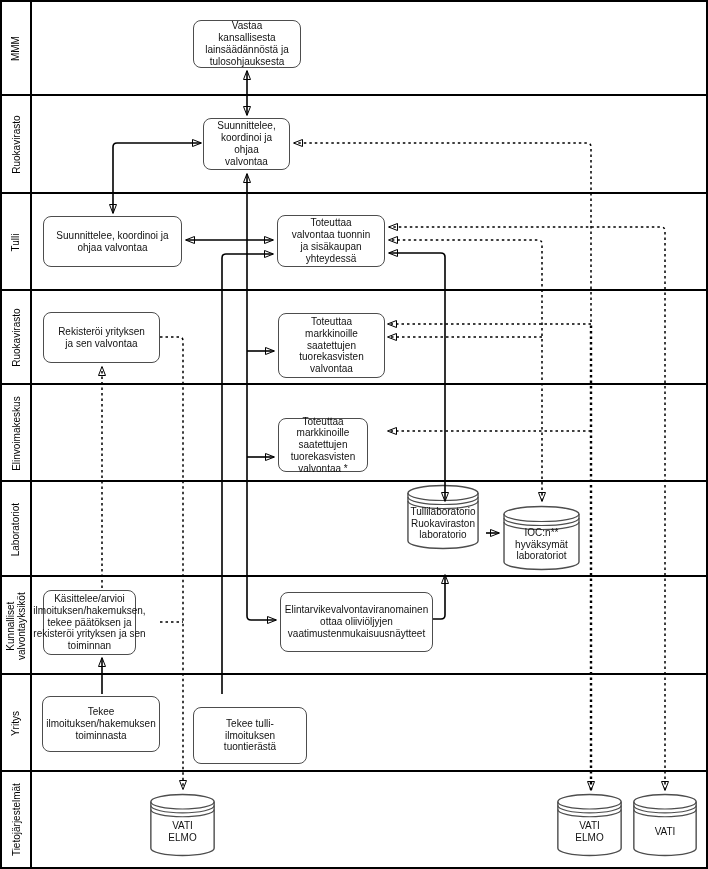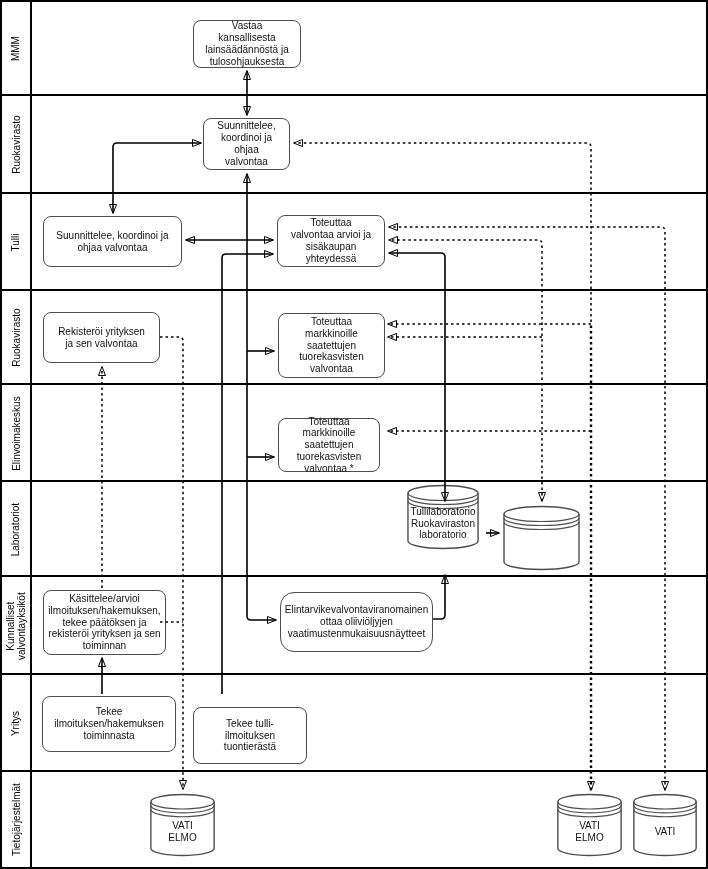--- a/index.html
+++ b/index.html
@@ -87,38 +87,38 @@
   <div class="node" style="left:193px;top:20px;width:108px;height:48px;">
       <span>Vastaa kansallisesta lainsäädännöstä ja tulosohjauksesta</span>
     </div>
   <div class="node" style="left:203px;top:118px;width:87px;height:52px;">
       <span>Suunnittelee, koordinoi ja ohjaa valvontaa</span>
     </div>
   <div class="node" style="left:43px;top:216px;width:139px;height:51px;">
       <span>Suunnittelee, koordinoi ja ohjaa valvontaa</span>
     </div>
   <div class="node" style="left:277px;top:215px;width:108px;height:52px;">
-      <span>Toteuttaa valvontaa arvioi ja sisäkaupan yhteydessä</span>
+      <span>Toteuttaa valvontaa tuonnin ja sisäkaupan yhteydessä</span>
     </div>
   <div class="node" style="left:43px;top:312px;width:117px;height:51px;">
       <span>Rekisteröi yrityksen ja sen valvontaa</span>
     </div>
   <div class="node" style="left:278px;top:313px;width:107px;height:65px;">
       <span>Toteuttaa markkinoille saatettujen tuorekasvisten valvontaa</span>
     </div>
-  <div class="node" style="left:278px;top:418px;width:102px;height:54px;">
+  <div class="node" style="left:278px;top:418px;width:90px;height:54px;">
       <span>Toteuttaa markkinoille saatettujen tuorekasvisten valvontaa *</span>
     </div>
-  <div class="node" style="left:43px;top:590px;width:123px;height:65px;">
+  <div class="node" style="left:43px;top:590px;width:93px;height:65px;">
       <span>Käsittelee/arvioi ilmoituksen/hakemuksen, tekee päätöksen ja rekisteröi yrityksen ja sen toiminnan</span>
     </div>
-  <div class="node" style="left:280px;top:592px;width:153px;height:60px;border-radius:14px;">
+  <div class="node" style="left:280px;top:592px;width:153px;height:60px;">
       <span>Elintarvikevalvontaviranomainen ottaa oliiviöljyjen vaatimustenmukaisuusnäytteet</span>
     </div>
-  <div class="node" style="left:42px;top:696px;width:134px;height:56px;">
+  <div class="node" style="left:42px;top:696px;width:118px;height:56px;">
       <span>Tekee ilmoituksen/hakemuksen toiminnasta</span>
     </div>
   <div class="node" style="left:193px;top:695px;width:114px;height:57px;margin-top:12px;">
       <span>Tekee tulli-ilmoituksen tuontierästä</span>
     </div>
 
   <div class="cyl" style="left:407px;top:484px;width:72px;height:66px;">
     <svg viewBox="0 0 76 66" preserveAspectRatio="none">
       <path class="cyl-shape" d="M1,9 A37,7.5 0 0 1 75,9 L75,57 A37,7.5 0 0 1 1,57 Z"></path>
       <path class="cyl-line" d="M1,9 A37,7.5 0 0 0 75,9"></path>
@@ -127,20 +127,21 @@
     </svg>
     <div class="cyl-label">Tullilaboratorio Ruokaviraston laboratorio</div>
   </div>
   <div class="cyl" style="left:503px;top:505px;width:77px;height:66px;">
     <svg viewBox="0 0 76 66" preserveAspectRatio="none">
       <path class="cyl-shape" d="M1,9 A37,7.5 0 0 1 75,9 L75,57 A37,7.5 0 0 1 1,57 Z"></path>
       <path class="cyl-line" d="M1,9 A37,7.5 0 0 0 75,9"></path>
       <path class="cyl-line" d="M1,13 A37,7.5 0 0 0 75,13"></path>
       <path class="cyl-line" d="M1,17 A37,7.5 0 0 0 75,17"></path>
     </svg>
+    <div class="cyl-label">IOC:n** hyväksymät laboratoriot</div>
   </div>
   <div class="cyl cyl-small" style="left:150px;top:793px;width:65px;height:64px;">
     <svg viewBox="0 0 76 66" preserveAspectRatio="none">
       <path class="cyl-shape" d="M1,9 A37,7.5 0 0 1 75,9 L75,57 A37,7.5 0 0 1 1,57 Z"></path>
       <path class="cyl-line" d="M1,9 A37,7.5 0 0 0 75,9"></path>
       <path class="cyl-line" d="M1,13 A37,7.5 0 0 0 75,13"></path>
       <path class="cyl-line" d="M1,17 A37,7.5 0 0 0 75,17"></path>
     </svg>
     <div class="cyl-label">VATI ELMO</div>
   </div>

